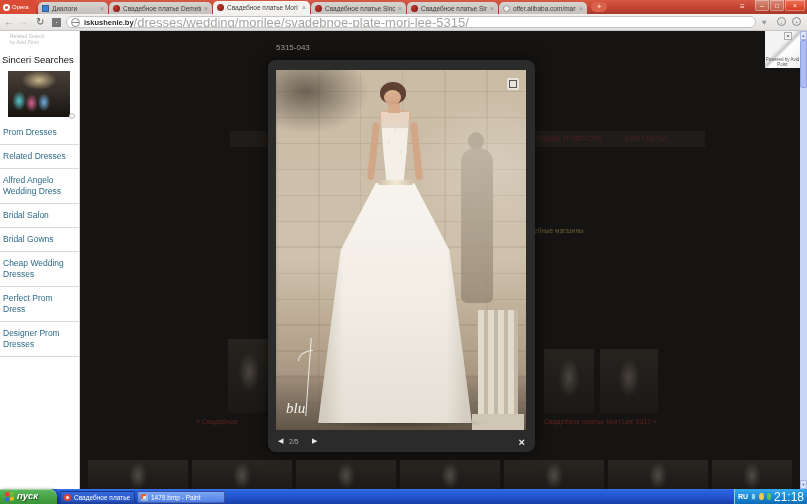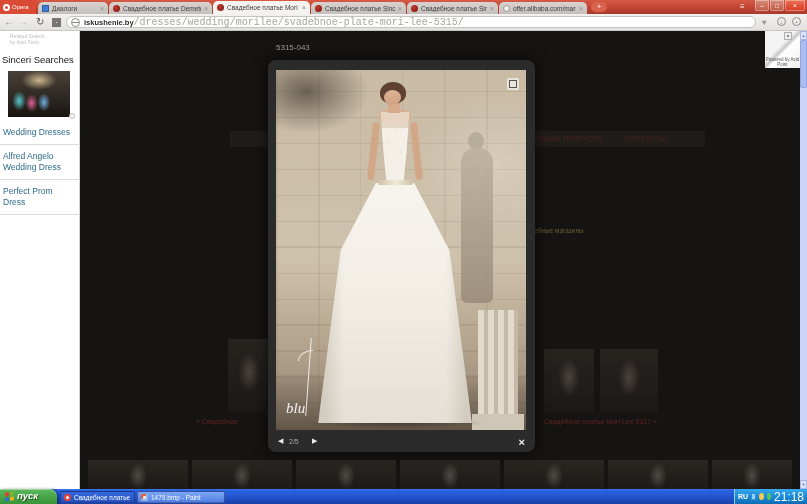--- a/index.html
+++ b/index.html
@@ -34,21 +34,21 @@
 
   
   .toolbar{position:absolute;left:0;top:14px;width:807px;height:17px;
     background:linear-gradient(180deg,#f2f1f0,#e4e2e0);border-bottom:1px solid #c9c7c5;box-sizing:border-box;}
   .nav-ic{position:absolute;top:2px;font-size:10px;color:#7f7f7f;}
   .urlbox{position:absolute;left:66px;top:2px;width:690px;height:12px;background:#fff;
     border:1px solid #c6c4c2;border-radius:7px;box-sizing:border-box;display:flex;align-items:center;overflow:hidden;}
   .badge{width:7px;height:7px;border-radius:50%;border:1px solid #8a8a8a;margin:0 4px 0 4px;flex:0 0 auto;
     background:linear-gradient(180deg,transparent 45%,#8a8a8a 45% 55%,transparent 55%);}
   .host{font-size:7.5px;color:#2b2b2b;font-weight:bold;white-space:nowrap;}
-  .path{font-size:10px;color:#a7a5a3;white-space:nowrap;overflow:hidden;font-family:Liberation Mono, monospace;}
+  .path{font-size:13px;color:#a7a5a3;white-space:nowrap;overflow:hidden;}
   .heart{position:absolute;left:762px;top:4px;font-size:8px;color:#9a9a9a;}
   .circ-ic{position:absolute;top:3px;width:9px;height:9px;border:1px solid #8d8d8d;border-radius:50%;
     box-sizing:border-box;font-size:6px;line-height:8px;text-align:center;color:#8d8d8d;}
 
   
   .content{position:absolute;left:0;top:31px;width:807px;height:458px;}
   .sidebar{position:absolute;left:0;top:0;width:80px;height:458px;background:#fff;
     border-right:1px solid #d2d2d2;box-sizing:border-box;}
   .adnote{position:absolute;left:10px;top:2px;font-size:5px;line-height:6px;color:#bdbdbd;}
   .sb-title{position:absolute;left:2px;top:23px;font-size:9.5px;color:#141414;}
@@ -240,23 +240,28 @@
 
     <div class="sidebar">
       <div class="adnote">
         <div>Related Search</div>
         <div>by Avid Point</div>
       </div>
       <div class="sb-title">Sinceri Searches</div>
       <div class="sb-photo"></div>
       <div class="sb-info"></div>
       <div class="sb-list">
-        <div class="sb-item">Wedding Dresses</div>
+        <div class="sb-item">Prom Dresses</div>
+        <div class="sb-item">Related Dresses</div>
         <div class="sb-item">Alfred Angelo Wedding Dress</div>
+        <div class="sb-item">Bridal Salon</div>
+        <div class="sb-item">Bridal Gowns</div>
+        <div class="sb-item">Cheap Wedding Dresses</div>
         <div class="sb-item">Perfect Prom Dress</div>
+        <div class="sb-item">Designer Prom Dresses</div>
       </div>
     </div>
 
     <div class="main">
       <div class="navband"></div>
       <span class="navitem abs" style="left:458px;top:104px;">НАШИ НОВОСТИ</span>
       <span class="navitem abs" style="left:545px;top:104px;">КОНТАКТЫ</span>
       <span class="dimtext">свадебные магазины</span>
 
       <div class="thumb" style="left:148px;top:308px;width:42px;height:74px;"></div>

